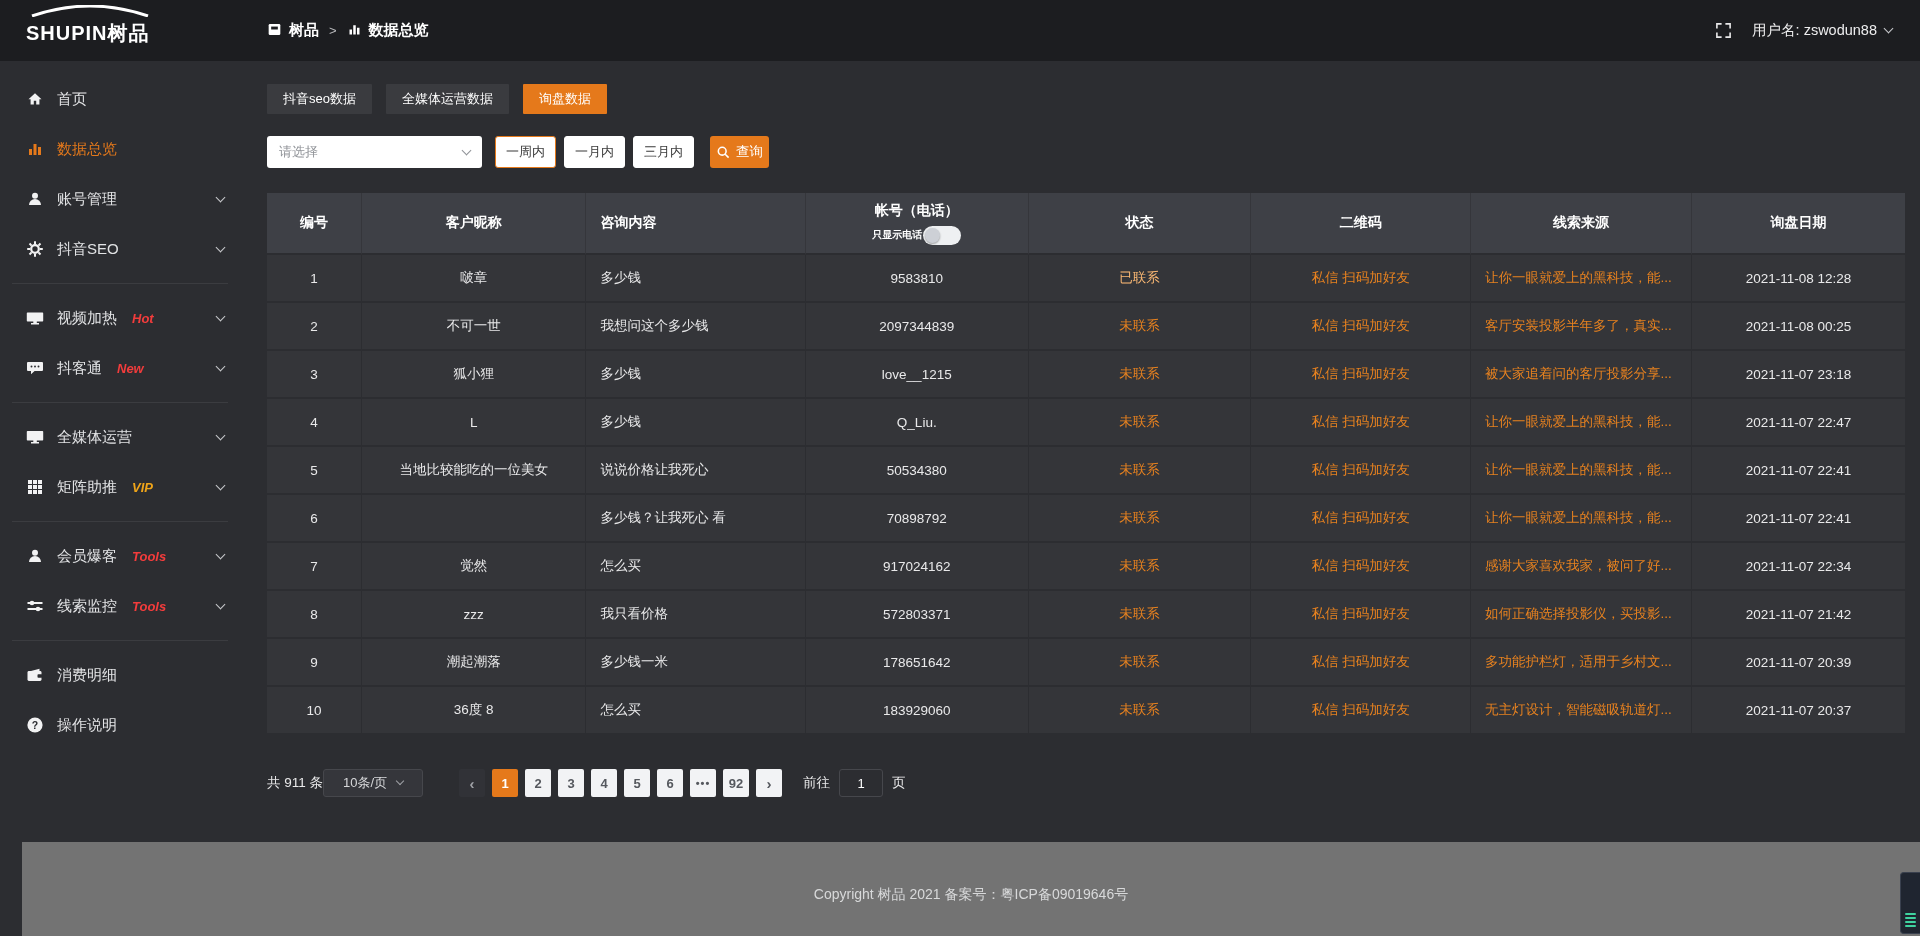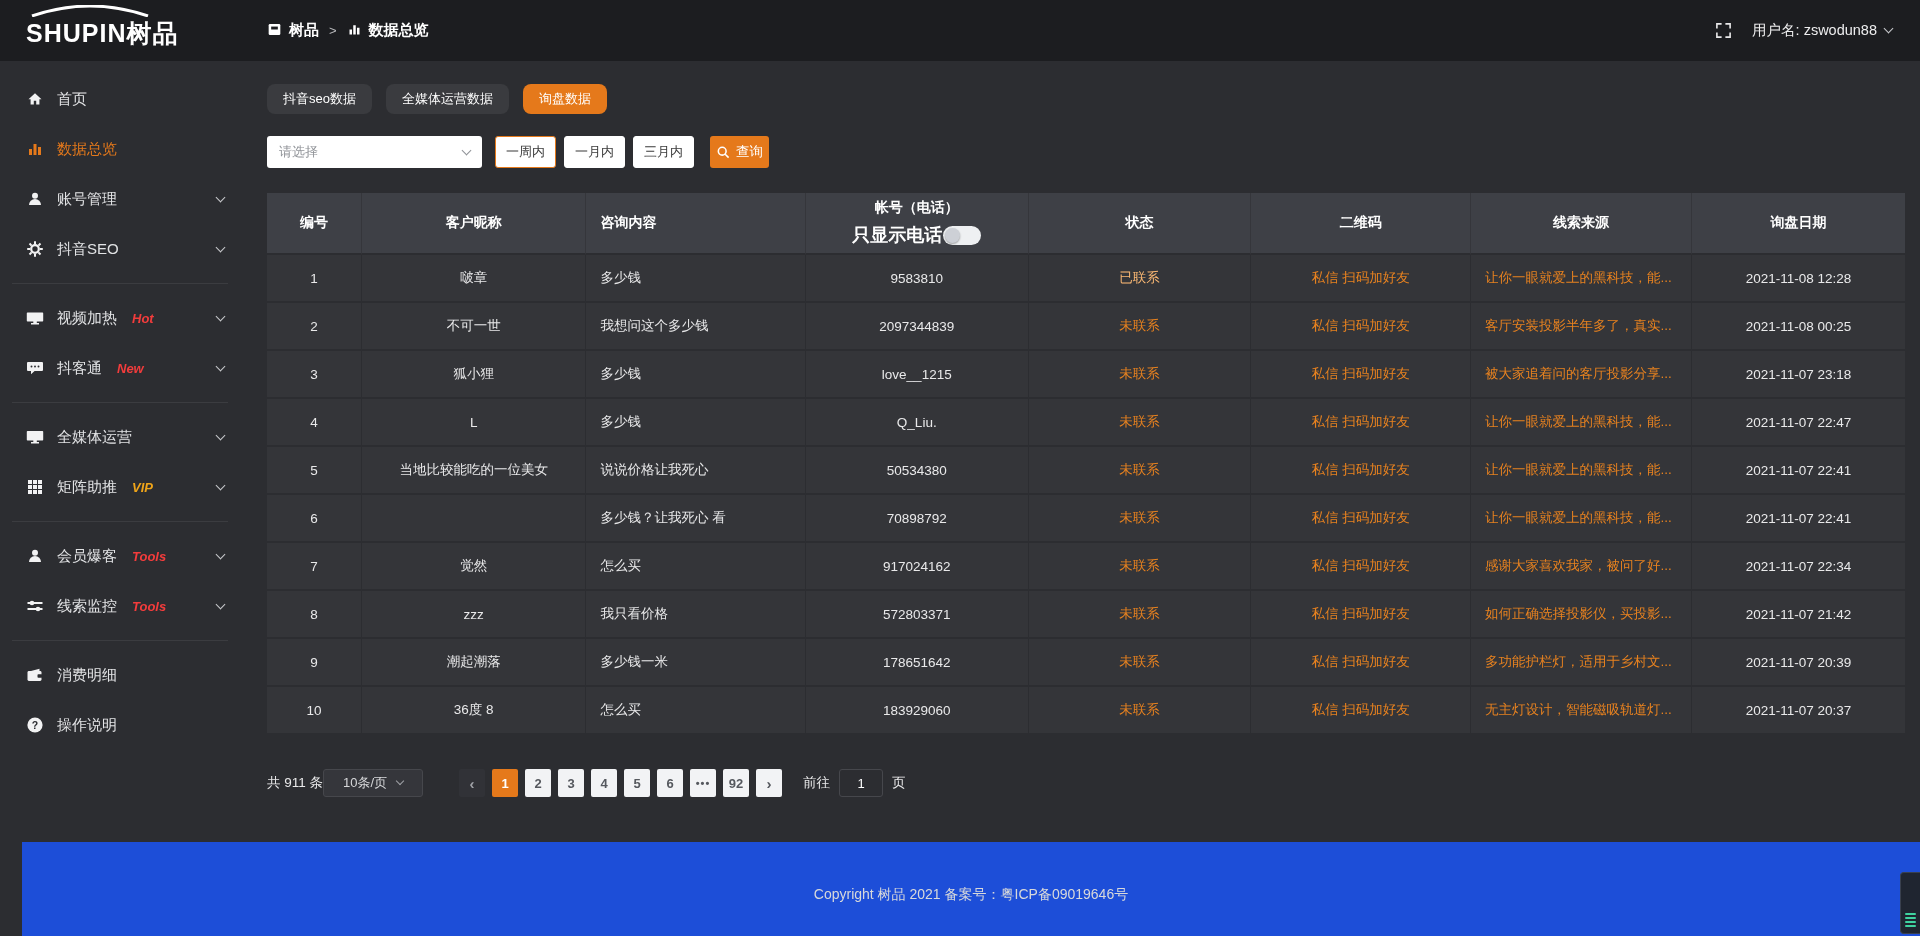--- a/index.html
+++ b/index.html
@@ -4,21 +4,21 @@
 <style>
   * { margin:0; padding:0; box-sizing:border-box; }
   html,body { width:1920px; height:936px; overflow:hidden; background:#2c2d31;
     font-family:"Liberation Sans","DejaVu Sans",sans-serif; }
   .app { position:relative; width:1920px; height:936px; display:flex; flex-direction:column; background:#2c2d31; }
 
   
   .topbar { flex:0 0 55px; background:#1c1d20; display:flex; align-items:center; }
   .logo { width:240px; flex:0 0 240px; padding-left:26px; position:relative; color:#fff; }
   .logo-arc { position:absolute; left:26px; top:5px; }
-  .logo-text { font-size:25px; font-weight:800; letter-spacing:1px; line-height:55px; display:inline-block; padding-top:6px; }
+  .logo-text { font-size:20px; font-weight:800; letter-spacing:1px; line-height:55px; display:inline-block; padding-top:6px; }
   .breadcrumb { display:flex; align-items:center; margin-left:27px; color:#fff; font-size:15px; font-weight:bold; gap:7px; }
   .crumb-sep { color:#b9babc; font-size:13px; font-weight:normal; margin:0 3px; }
   .topbar-right { margin-left:auto; display:flex; align-items:center; gap:20px; padding-right:28px; color:#ededee; font-size:14.5px; }
   .fs-icon { color:#e9e9ea; display:flex; cursor:pointer; }
   .user-wrap { display:flex; align-items:center; gap:8px; cursor:pointer; }
 
   .chev { width:7px; height:7px; border-right:1.5px solid #c9cacd; border-bottom:1.5px solid #c9cacd;
     transform:rotate(45deg); display:inline-block; margin-top:-4px; }
 
   
@@ -30,21 +30,21 @@
   .side-item.active .ic { color:#e5791b; }
   .side-badge { font-size:13px; font-style:italic; font-weight:bold; margin-left:15px; }
   .side-item .chev { margin-left:auto; }
   .side-divider { height:1px; background:#3b3c40; margin:9px 12px; }
 
   .main { flex:1; min-width:0; padding:23px 15px 0 27px; display:flex; flex-direction:column; }
 
   
   .tabs { display:flex; gap:14px; height:30px; flex:0 0 30px; }
   .tab { background:#3a3b3f; color:#fff; font-size:13px; padding:0 16px; display:flex; align-items:center;
-    border-radius:8px; cursor:pointer; }
+    border-radius:1px; cursor:pointer; }
   .tab.active { background:#e5791b; }
 
   
   .filters { margin-top:22px; height:32px; flex:0 0 32px; display:flex; align-items:center; }
   .select { width:215px; height:32px; background:#ffffff; border-radius:3px; color:#8f9297; font-size:13px;
     display:flex; align-items:center; justify-content:space-between; padding:0 12px; cursor:pointer; }
   .select .chev { border-color:#8f9297; }
   .range-group { margin-left:13px; display:flex; gap:8px; }
   .range-btn { min-width:57px; height:32px; background:#fff; border:1px solid #fff; color:#3a3a3a; font-size:13px;
     display:flex; align-items:center; justify-content:center; border-radius:3px; cursor:pointer; padding:0 10px; }
@@ -58,21 +58,21 @@
   th { background:#3e4046; color:#fff; font-size:14px; font-weight:bold; height:62px; text-align:center;
     border-right:1px solid #35363b; border-bottom:2px solid #2c2d31; padding:0 10px; }
   th:last-child, td:last-child { border-right:none; }
   td { background:#343539; color:#e9e9ea; font-size:13.5px; height:48px; text-align:center;
     border-right:1px solid #2c2d31; border-bottom:2px solid #2c2d31; padding:0 10px;
     white-space:nowrap; overflow:hidden; }
   th.al, td.al { text-align:left; padding-left:14px; }
   .orange-text { color:#e8821f; cursor:pointer; }
   td.c-status { color:#fdba74; }
   td.c-status.uncontacted { color:#e8821f; }
-  .ph-line2 { display:flex; align-items:center; justify-content:center; gap:1px; margin-top:6px; font-size:18px; }
+  .ph-line2 { display:flex; align-items:center; justify-content:center; gap:1px; margin-top:6px; font-size:10px; }
   .switch { width:38px; height:19px; background:#eef0f2; border-radius:10px; position:relative; cursor:pointer; display:inline-block; }
   .switch .knob { position:absolute; left:2px; top:2px; width:15px; height:15px; border-radius:50%;
     background:#cdd0d6; box-shadow:0 1px 2px rgba(0,0,0,.35); }
 
   
   .pagination { margin-top:34px; display:flex; align-items:center; font-size:13.5px; color:#e9e9ea; }
   .pg-total { }
   .size-select { width:100px; height:28px; background:#35363b; border:1px solid#46474c; border-radius:3px;
     display:flex; align-items:center; justify-content:center; gap:10px; color:#d6d7d9; font-size:13px;
     margin-right:36px; cursor:pointer; }
@@ -82,21 +82,21 @@
   .page-btn.normal, .page-btn.next { background:#f2f3f5; color:#55585e; }
   .page-btn.active { background:#e5791b; color:#fff; }
   .page-btn.prev { background:#313237; color:#9fa1a6; }
   .page-btn.ellipsis { background:#f2f3f5; color:#55585e; font-size:11px; letter-spacing:1px; }
   .pg-arrow { font-size:15px; font-weight:bold; }
   .goto { margin-left:14px; display:flex; align-items:center; gap:9px; }
   .goto-input { width:44px; height:28px; background:#2c2d31; border:1px solid #46474c; border-radius:3px;
     color:#fff; text-align:center; font-size:13px; font-family:inherit; outline:none; }
 
   
-  .footer { flex:0 0 94px; background:#1d4ed8; display:flex; justify-content:center; align-items:flex-start;
+  .footer { flex:0 0 94px; background:#737373; display:flex; justify-content:center; align-items:flex-start;
     padding-top:44px; color:#d8d9da; font-size:14px;margin-left:22px; }
 
   
   .floating-widget { position:absolute; right:0; bottom:2px; width:20px; height:62px; background:#1f2530;
     border:1px solid #39404e; border-right:none; border-radius:4px 0 0 4px; cursor:pointer; }
   .fw-stripes { position:absolute; left:4px; right:4px; bottom:6px; display:flex; flex-direction:column; gap:2px; }
   .fw-stripes i { display:block; height:2px; border-radius:1px; }
 </style>
 </head>
 <body>

